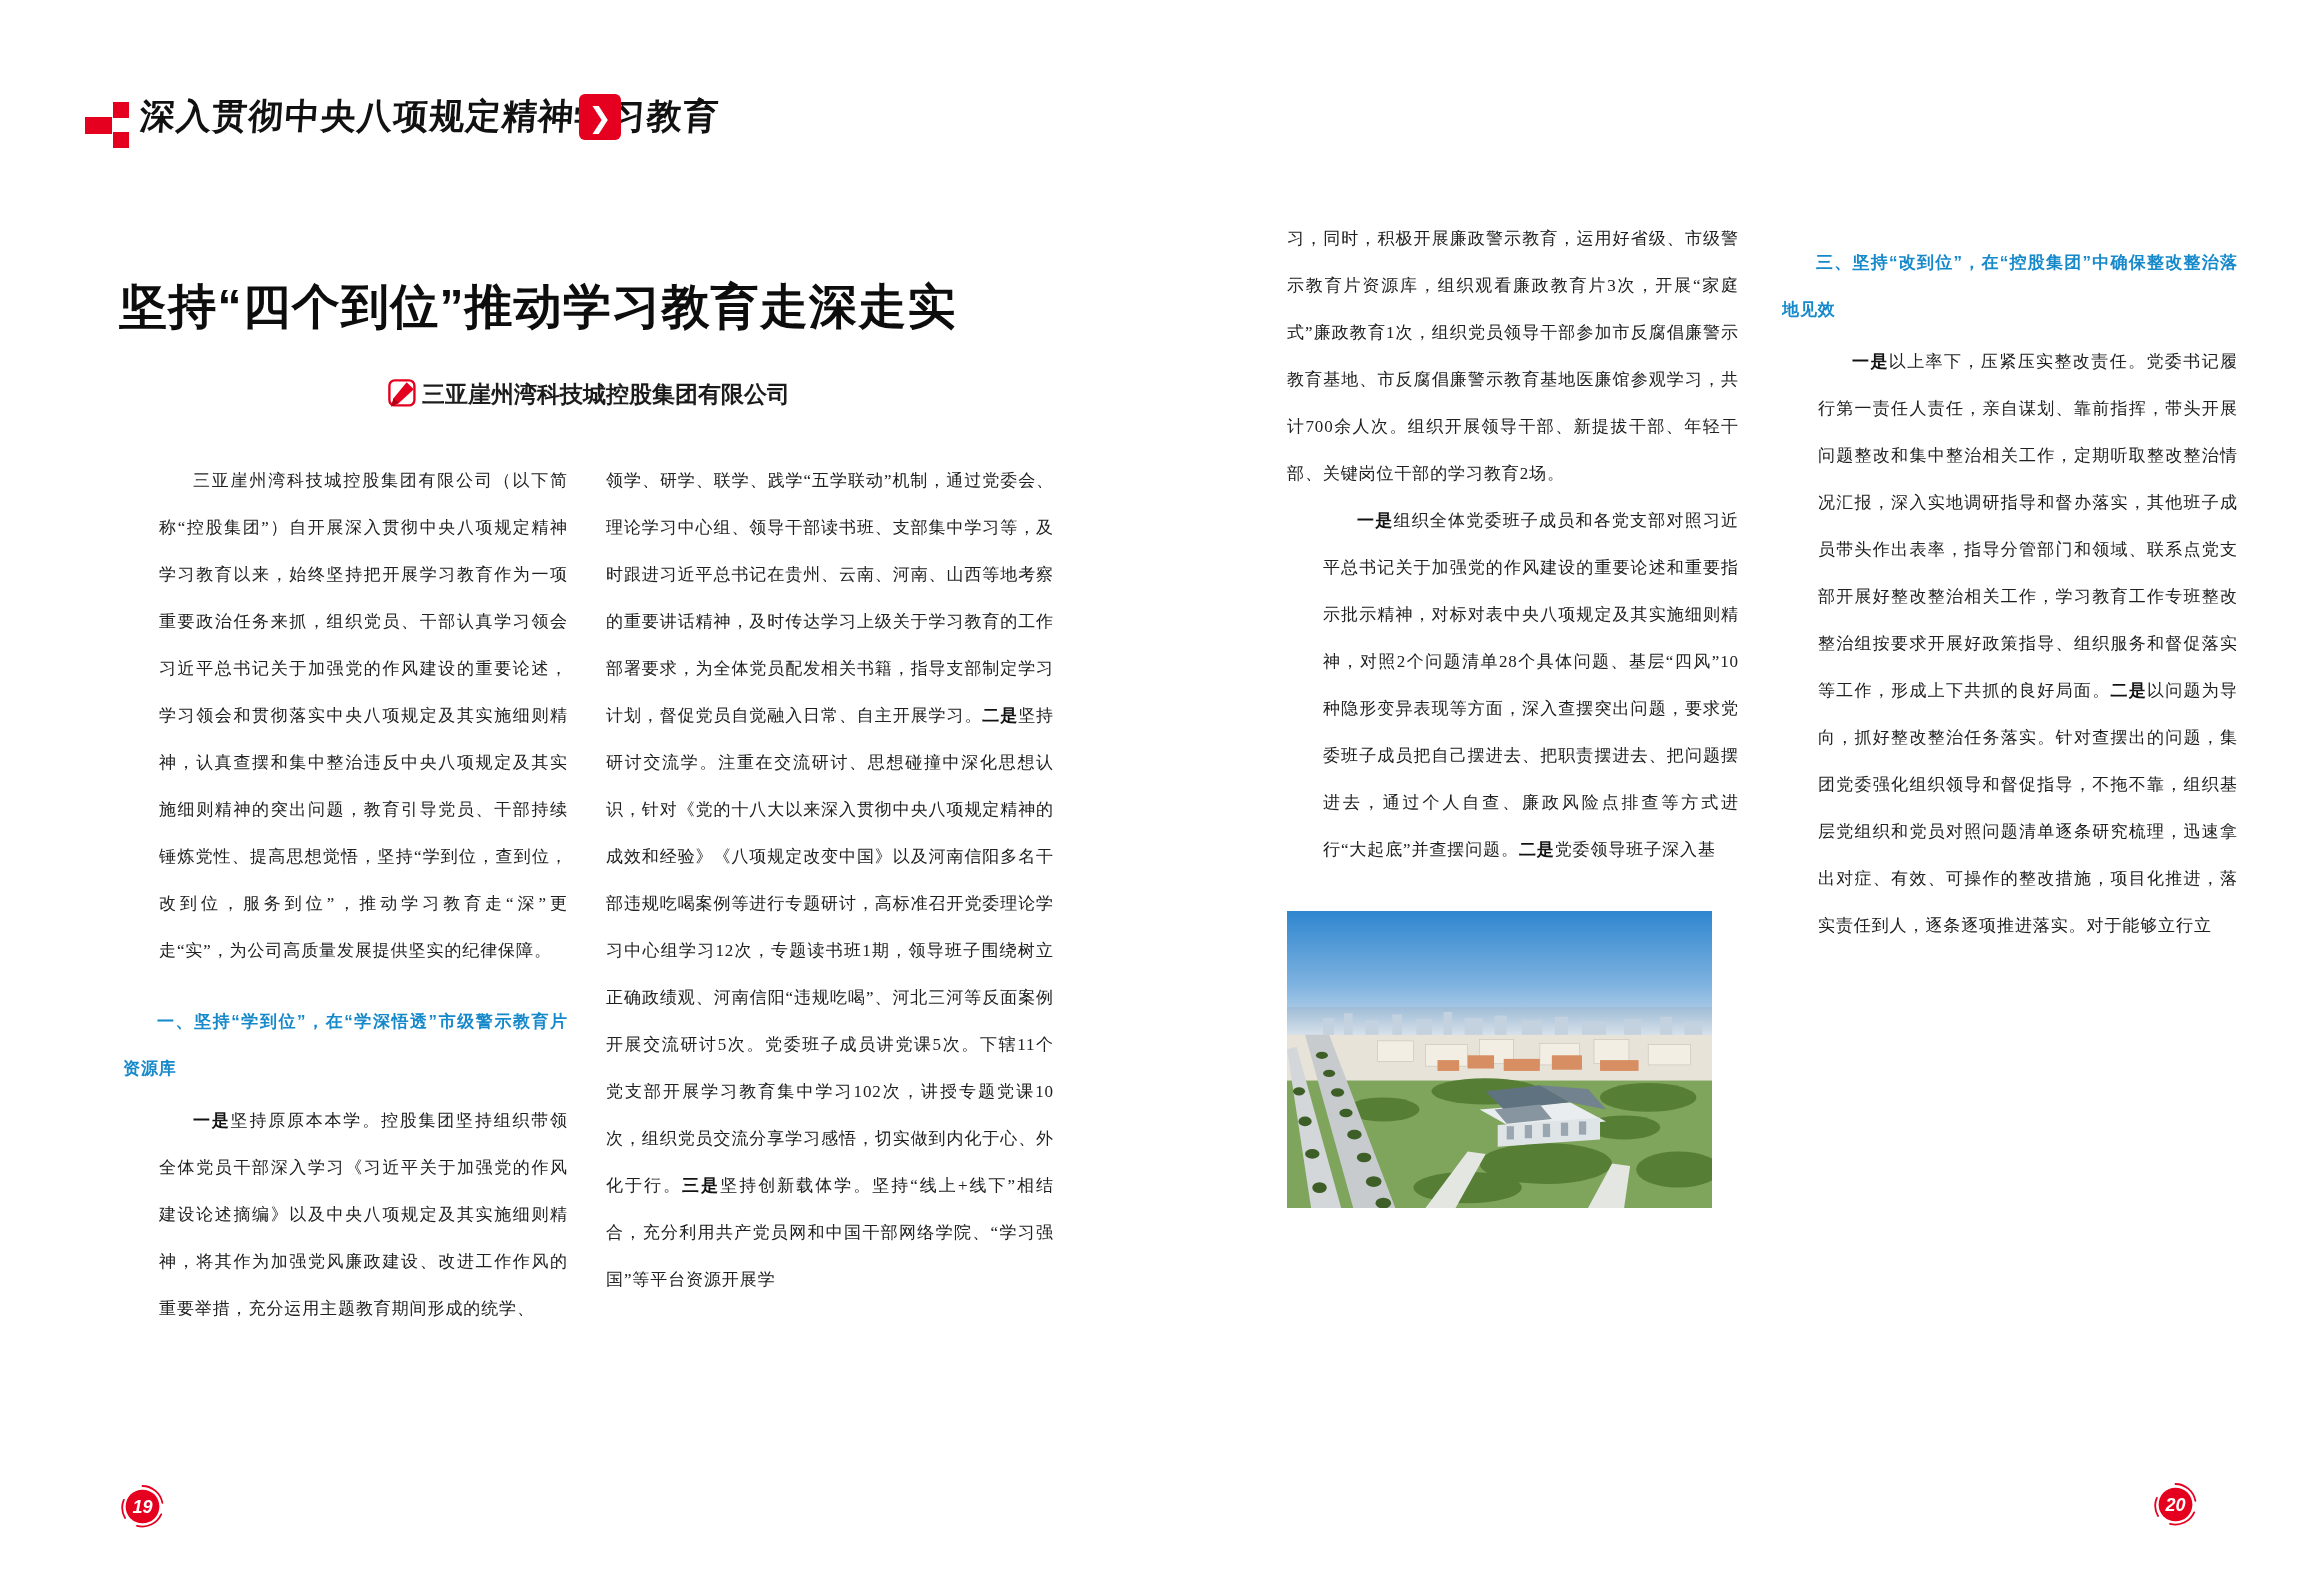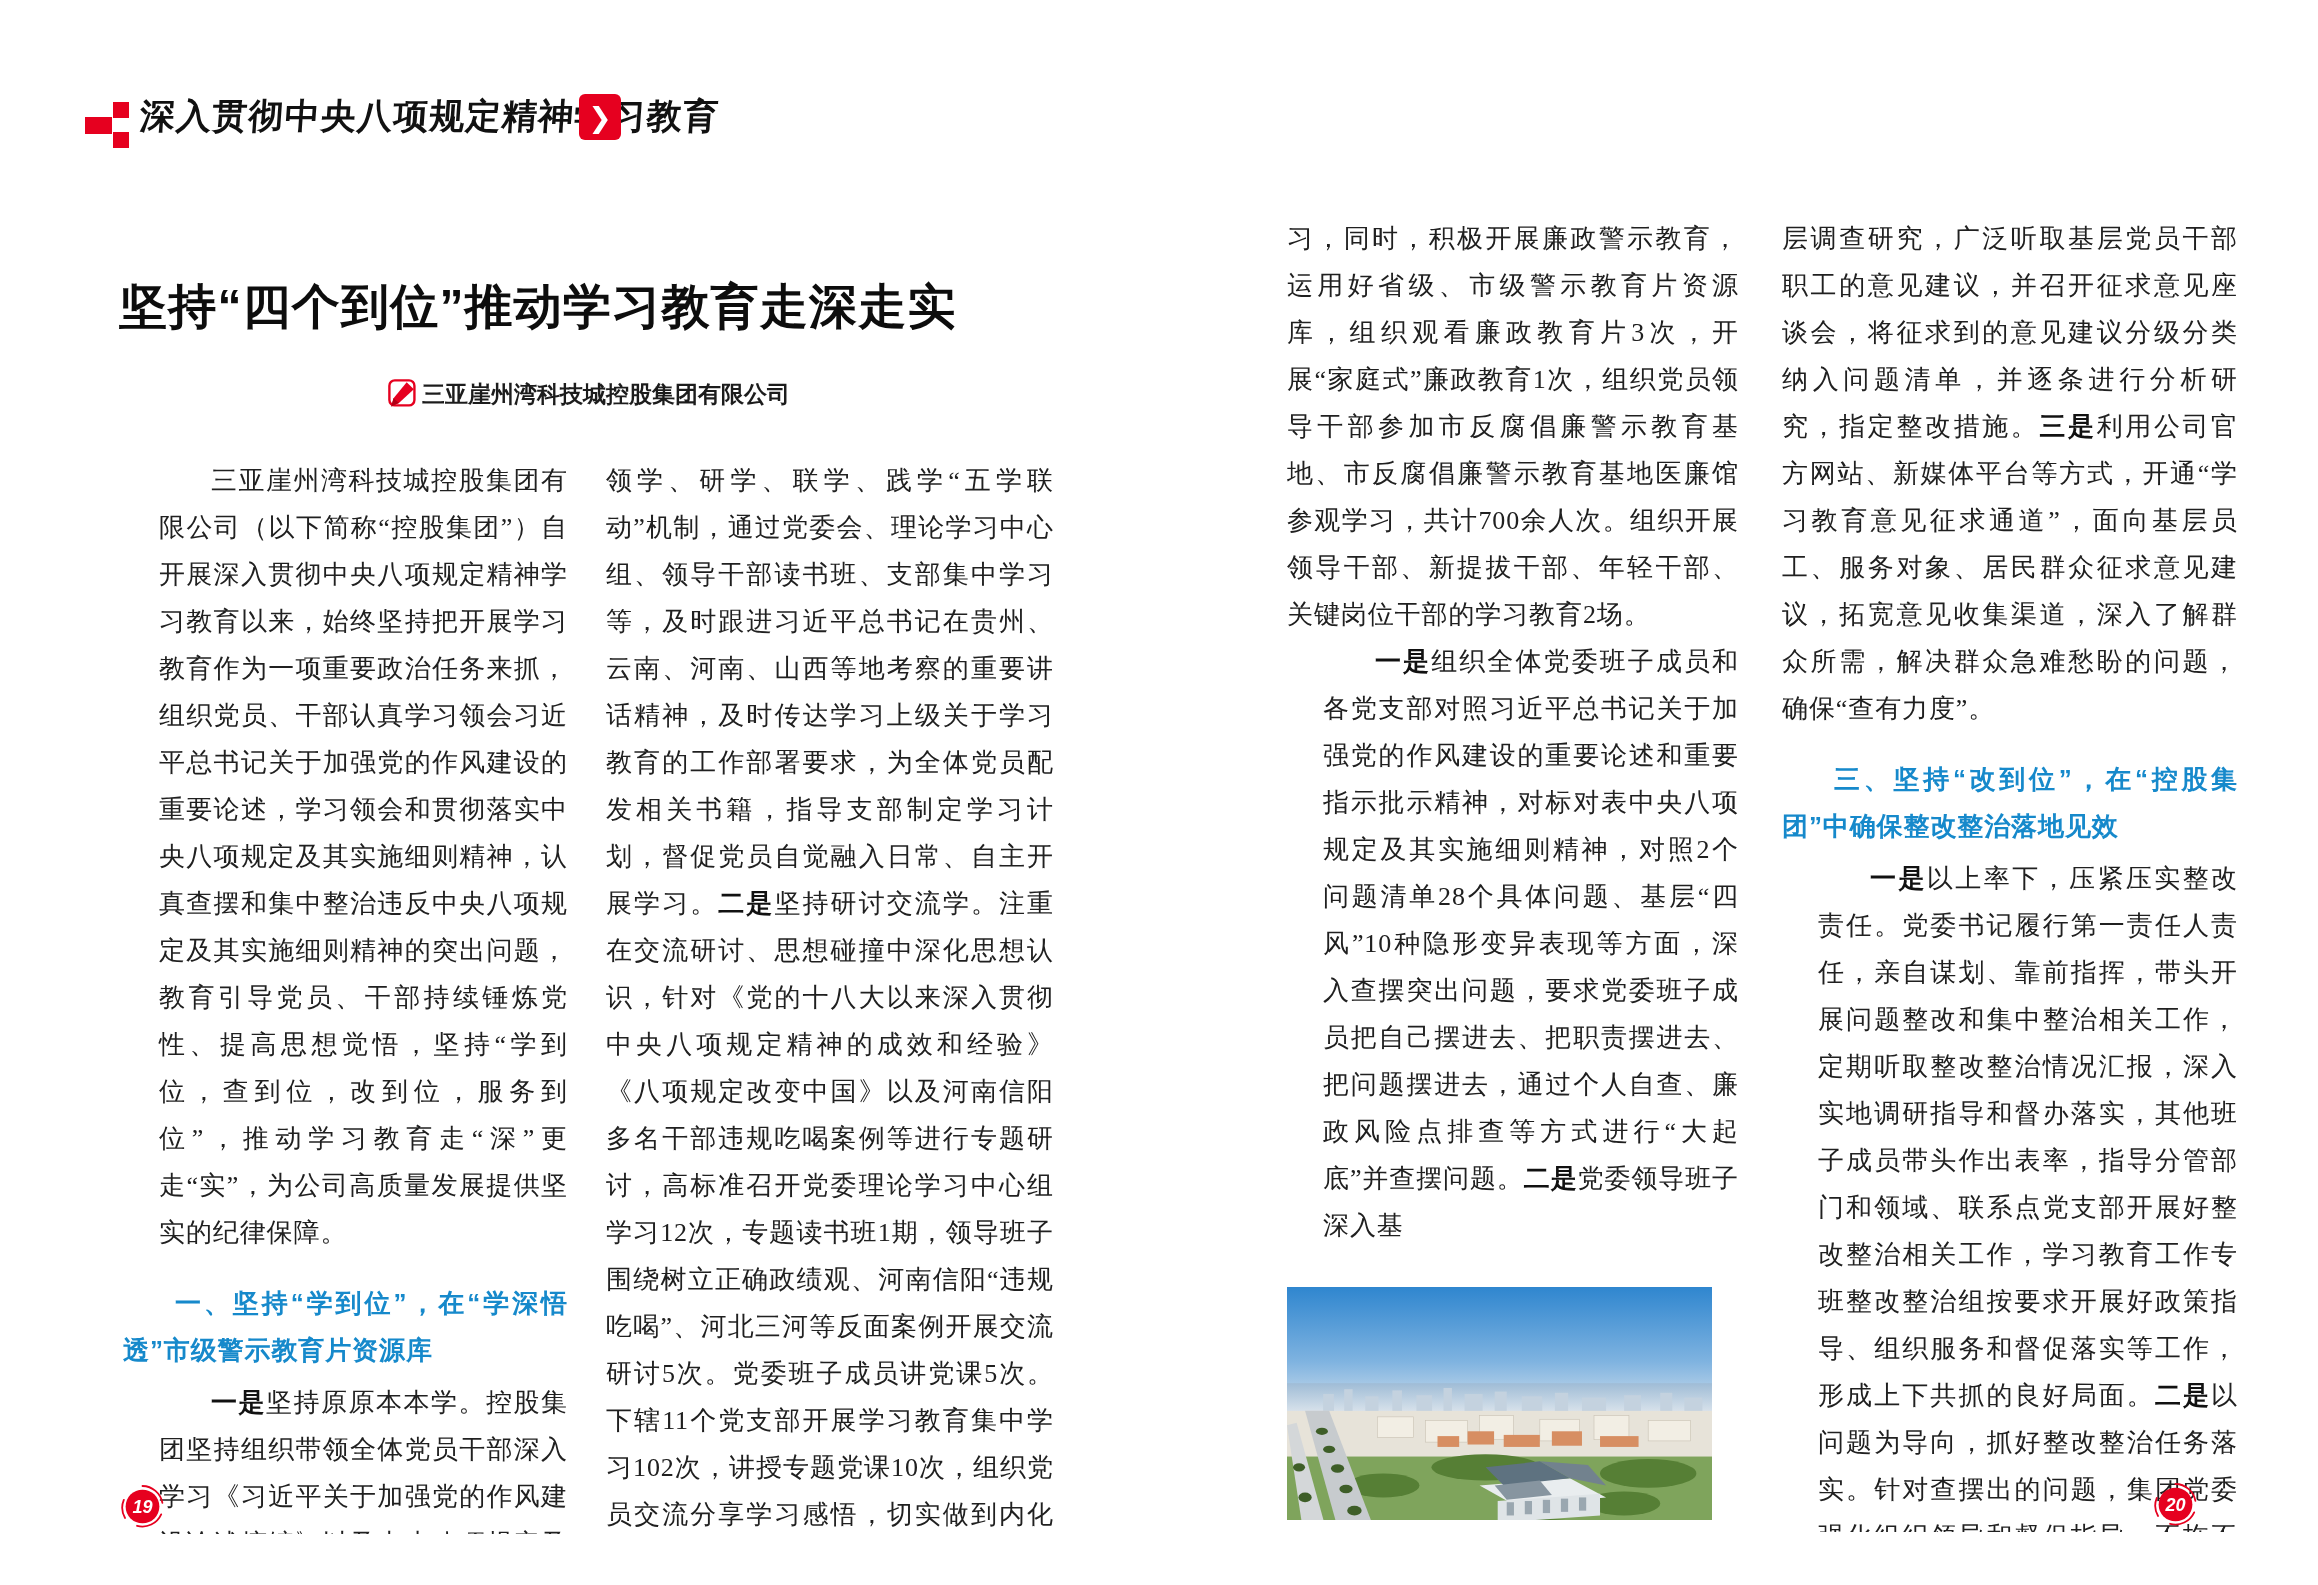--- a/index.html
+++ b/index.html
@@ -21,21 +21,21 @@
 
   
   .title{position:absolute;left:119px;top:275px;width:939px;text-align:left;
     font-size:48px;font-weight:900;color:#0d0d0d;letter-spacing:1.2px;margin:0;}
   .byline{position:absolute;left:119px;top:378px;width:939px;display:flex;
     align-items:center;justify-content:center;gap:4px;}
   .byline-text{font-size:23px;font-weight:700;color:#1c1c1c;}
 
   
   .col{position:absolute;font-family:"Liberation Serif","DejaVu Serif",serif;
-    font-size:26px;line-height:47px;color:#202020;text-align:justify;text-justify:inter-character;
+    font-size:17px;line-height:47px;color:#202020;text-align:justify;text-justify:inter-character;
     letter-spacing:0.9px;overflow:hidden;}
   #col1{left:123px;top:457px;width:445px;height:1077px;}
   #col2{left:606px;top:457px;width:448px;height:1077px;}
   #col3{left:1287px;top:215px;width:452px;height:1305px;}
   #col4{left:1782px;top:215px;width:456px;height:1317px;}
   .blk-p{margin:0;}
   .blk-p.indent{text-indent:2em;margin-left:36px;}
   .blk-h{font-family:"Liberation Sans","DejaVu Sans",sans-serif;font-weight:700;
     color:#1689cb;margin:24px 0 4.8px 0;text-indent:2em;}
   .lead-b{font-family:"Liberation Sans","DejaVu Sans",sans-serif;font-weight:700;color:#111;}
@@ -178,21 +178,20 @@
     <rect x="425" y="354" width="12" height="22" fill="#9aa7b0"></rect>
     <rect x="455" y="352" width="12" height="22" fill="#9aa7b0"></rect>
     <rect x="485" y="350" width="12" height="22" fill="#9aa7b0"></rect>
 
     <polygon points="230,494 300,400 330,404 280,494" fill="#e4e6e1"></polygon>
     <polygon points="500,494 540,420 570,424 560,494" fill="#e4e6e1"></polygon>
     <ellipse cx="220,?" cy="0" rx="0" ry="0" fill="none"></ellipse>
   </svg>
 </div>
   <div class="col" id="col4">
-      <div class="blk-p"><span>层调查研究，广泛听取基层党员干部职工的意见建议，并召开征求意见座谈会，将征求到的意见建议分级分类纳入问题清单，并逐条进行分析研究，指定整改措施。</span><span class="lead-b">三是</span><span>利用公司官方网站、新媒体平台等方式，开通“学习教育意见征求通道”，面向基层员工、服务对象、居民群众征求意见建议，拓宽意见收集渠道，深入了解群众所需，解决群众急难愁盼的问题，确保“查有力度”。</span></div>
       <div class="blk-h">三、坚持“改到位”，在“控股集团”中确保整改整治落地见效</div>
       <div class="blk-p indent"><span class="lead-b">一是</span><span>以上率下，压紧压实整改责任。党委书记履行第一责任人责任，亲自谋划、靠前指挥，带头开展问题整改和集中整治相关工作，定期听取整改整治情况汇报，深入实地调研指导和督办落实，其他班子成员带头作出表率，指导分管部门和领域、联系点党支部开展好整改整治相关工作，学习教育工作专班整改整治组按要求开展好政策指导、组织服务和督促落实等工作，形成上下共抓的良好局面。</span><span class="lead-b">二是</span><span>以问题为导向，抓好整改整治任务落实。针对查摆出的问题，集团党委强化组织领导和督促指导，不拖不靠，组织基层党组织和党员对照问题清单逐条研究梳理，迅速拿出对症、有效、可操作的整改措施，项目化推进，落实责任到人，逐条逐项推进落实。对于能够立行立</span></div>
     </div>
 
   <div class="badge badge-19">
     <svg width="47" height="47" viewBox="0 0 78 78">
       <path d="M 39 5 A 34 34 0 0 1 72 33" fill="none" stroke="#e6001f" stroke-width="3" stroke-linecap="round"></path>
       <path d="M 70 52 A 34 34 0 0 1 30 71" fill="none" stroke="#e6001f" stroke-width="3" stroke-linecap="round"></path>
       <path d="M 10 58 A 34 34 0 0 1 8 28" fill="none" stroke="#e6001f" stroke-width="3" stroke-linecap="round"></path>
       <circle cx="39" cy="39" r="28" fill="#e6001f"></circle>

